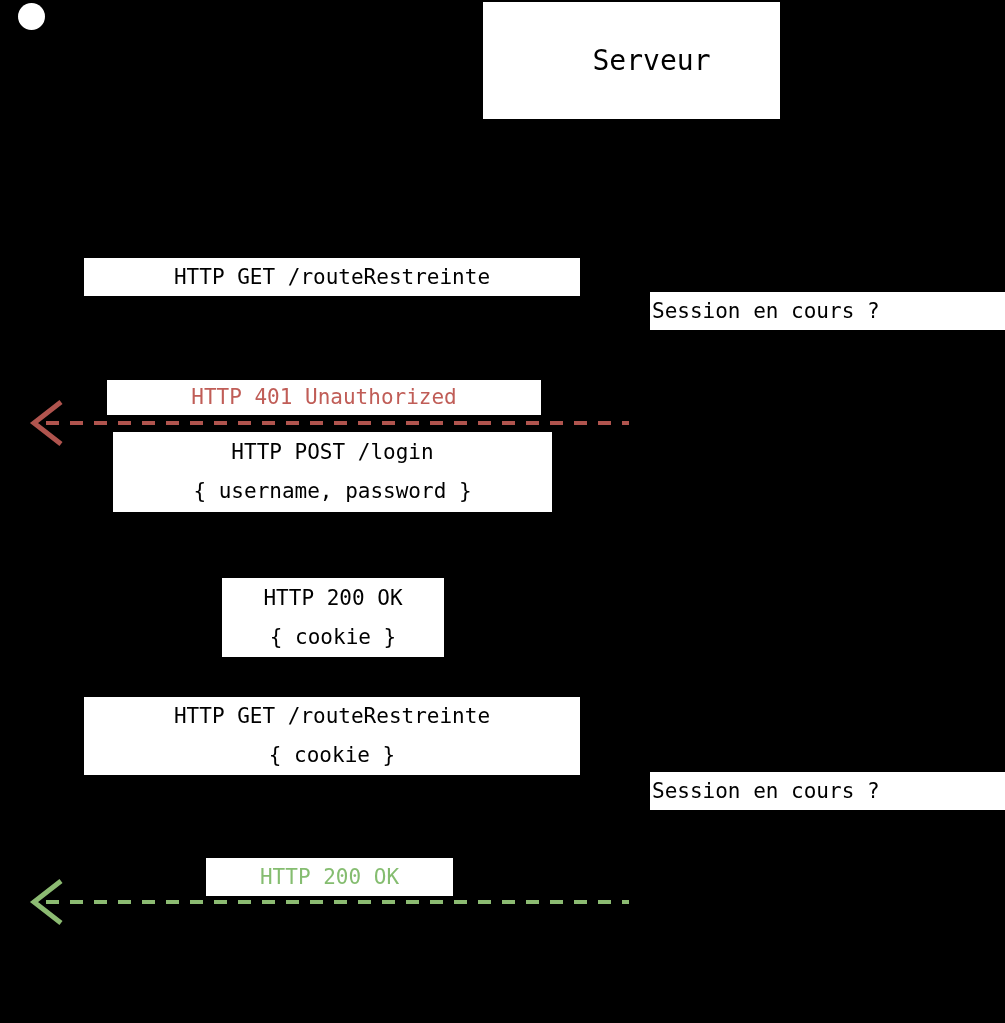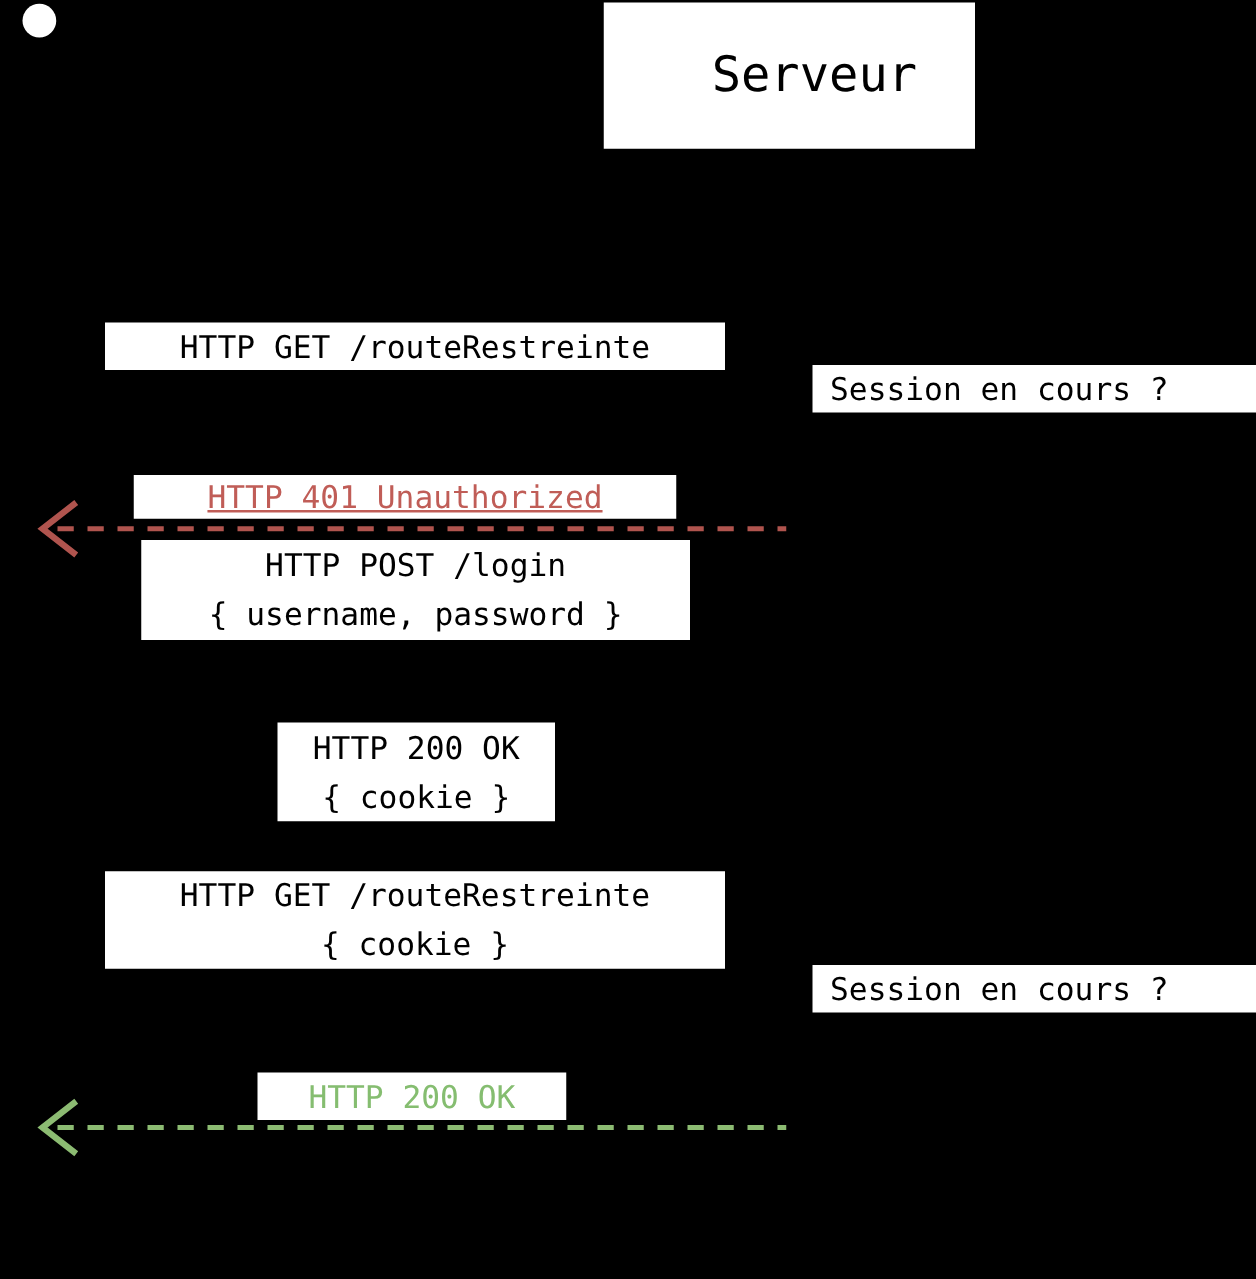--- a/index.html
+++ b/index.html
@@ -7,37 +7,37 @@
     position:relative;
     width:1005px;height:1023px;
     background:var(--background,#000);
     overflow:hidden;
     font-family:"DejaVu Sans Mono","Liberation Mono",monospace;
   }
   .label-box{
     position:absolute;
     background:var(--box-fill,#fff);
     color:var(--text,#000);
-    font-size:25px;
+    font-size:21px;
     line-height:39px;
     display:flex;
     flex-direction:column;
     align-items:center;
     justify-content:center;
     text-align:center;
     box-sizing:border-box;
     white-space:nowrap;
   }
-  .participant-box{font-size:39px;padding-left:40px;}
+  .participant-box{font-size:28px;padding-left:40px;}
   .note-box{
     align-items:flex-start;
     text-align:left;
-    padding-left:14px;
+    padding-left:2px;
   }
-  .error-label{color:var(--error-text,#c05d57);text-decoration:underline;}
+  .error-label{color:var(--error-text,#c05d57);}
   .success-label{color:var(--success-text,#85bd70);}
   .actor-head{
     position:absolute;
     left:18px;top:3px;width:27px;height:27px;
     border-radius:50%;
     background:var(--box-fill,#fff);
   }
   #arrow-layer{
     position:absolute;left:0;top:0;
     pointer-events:none;

